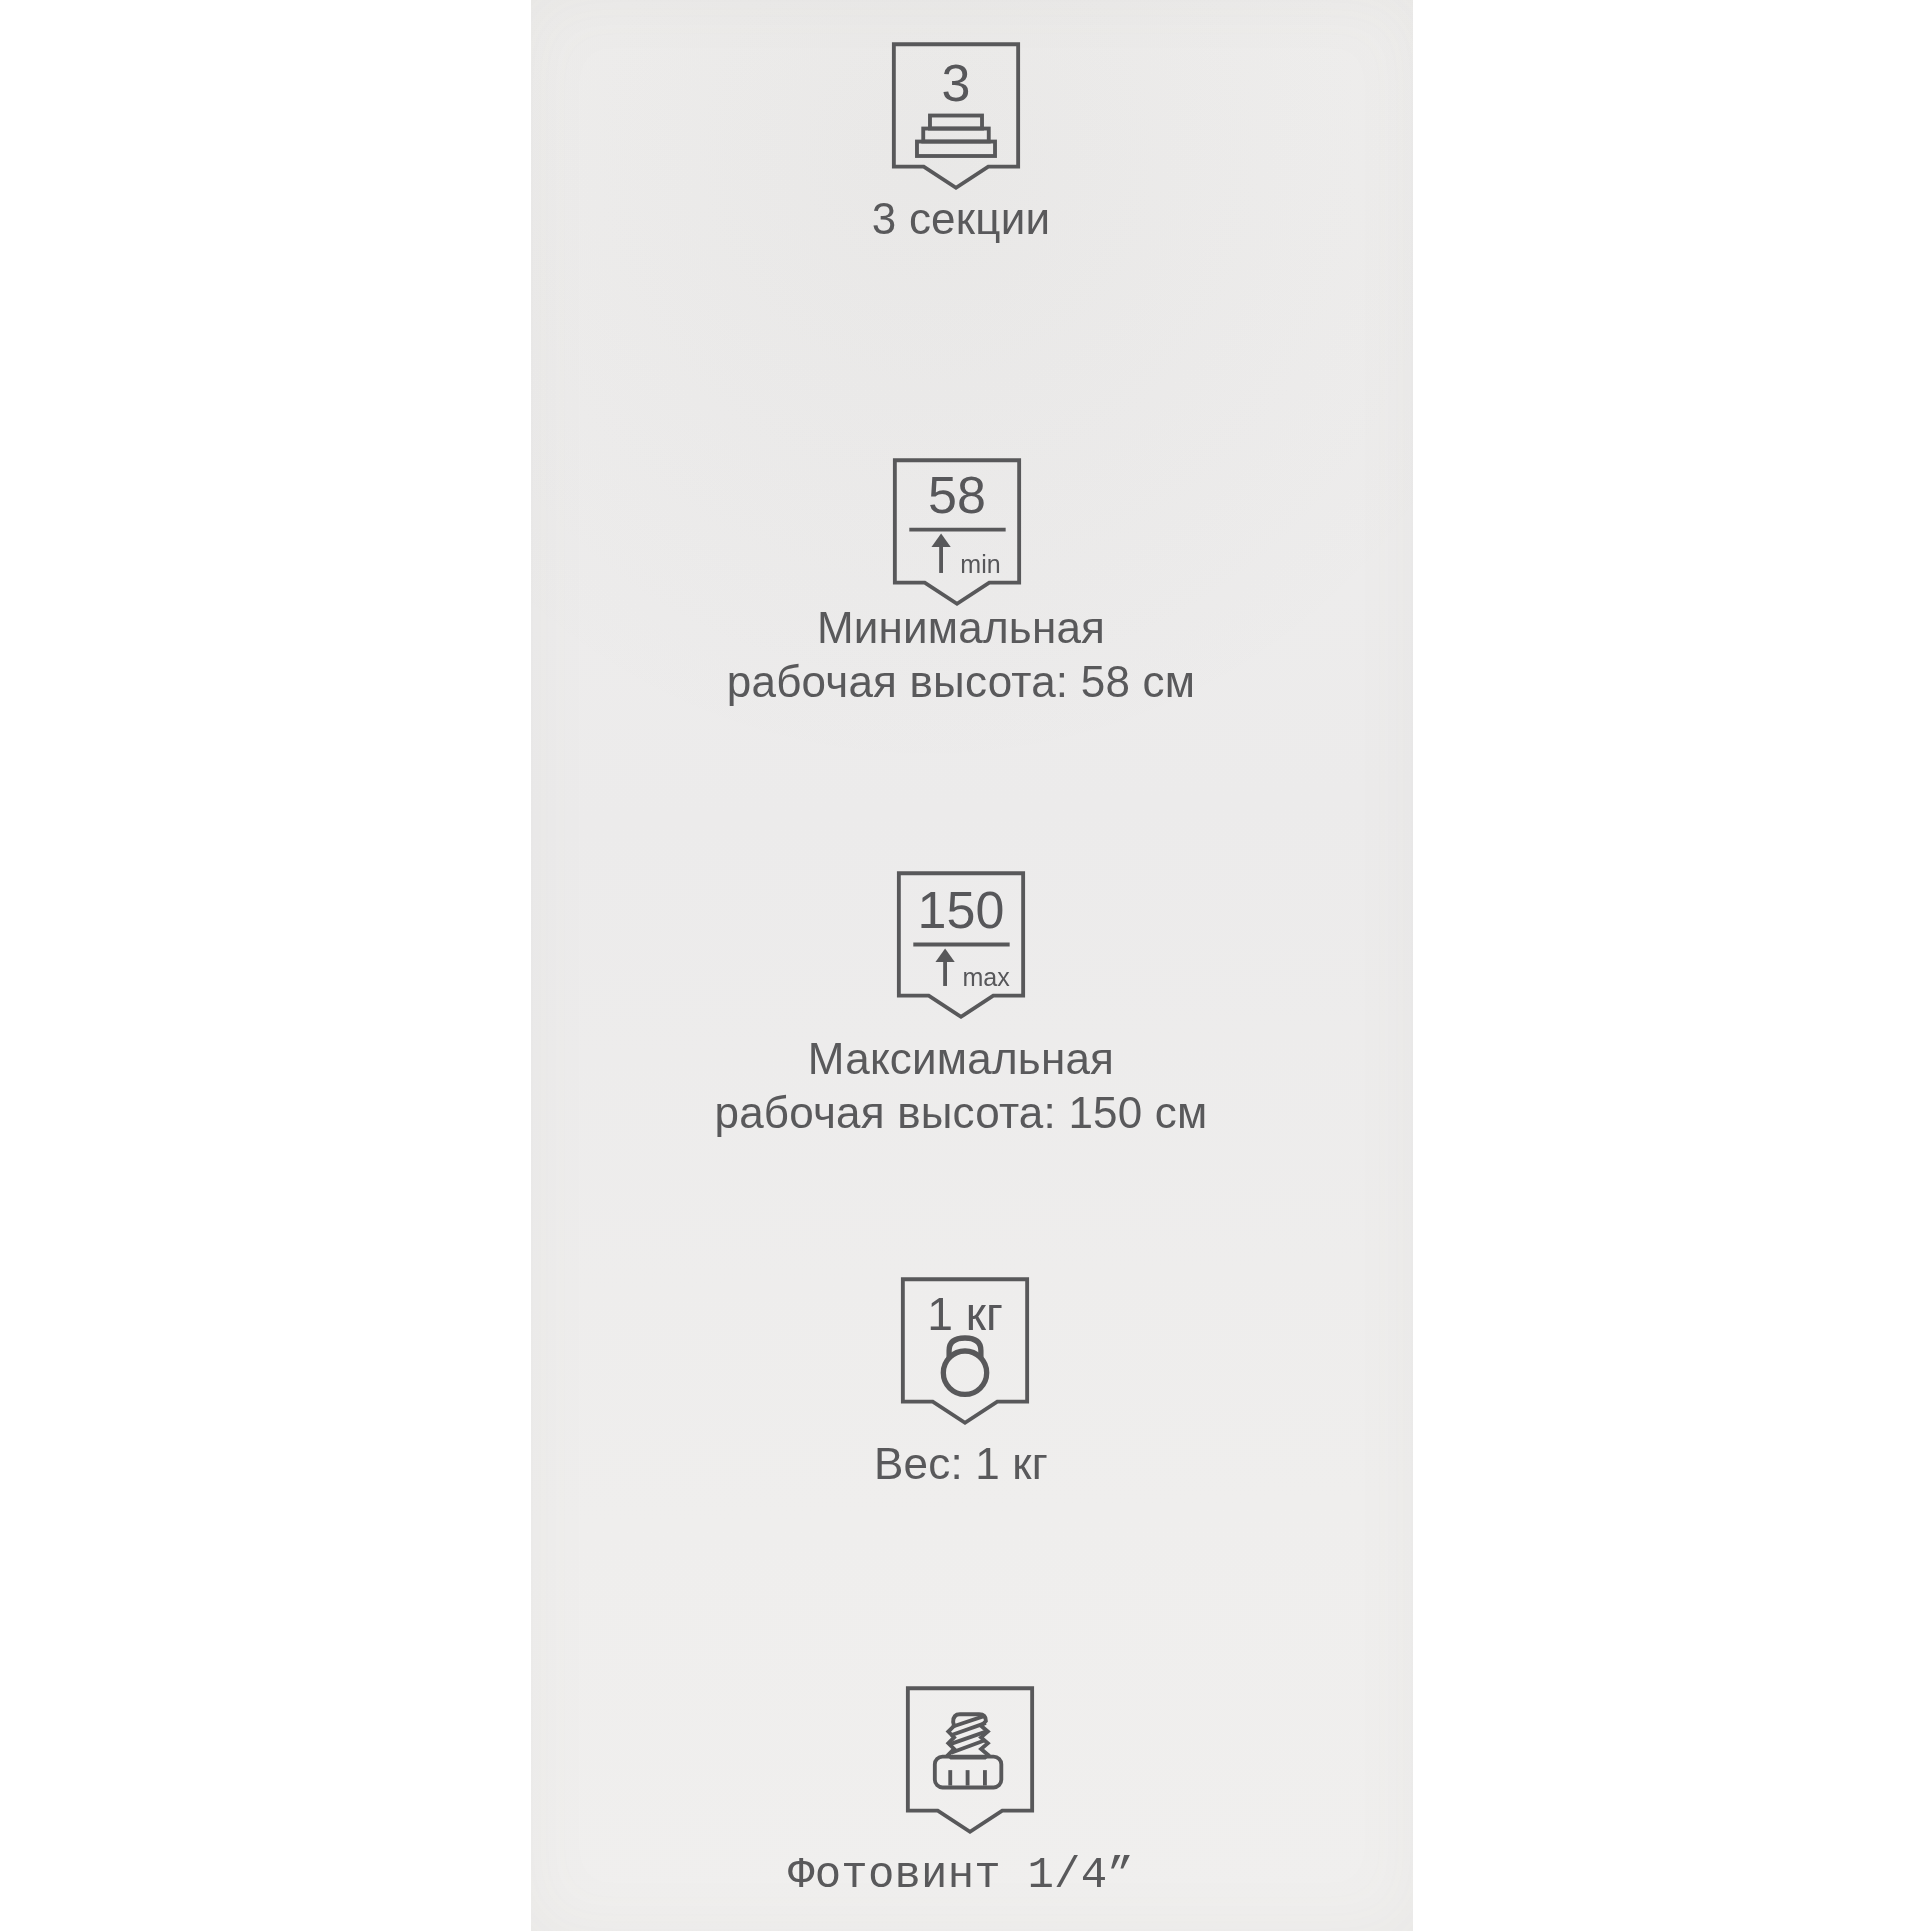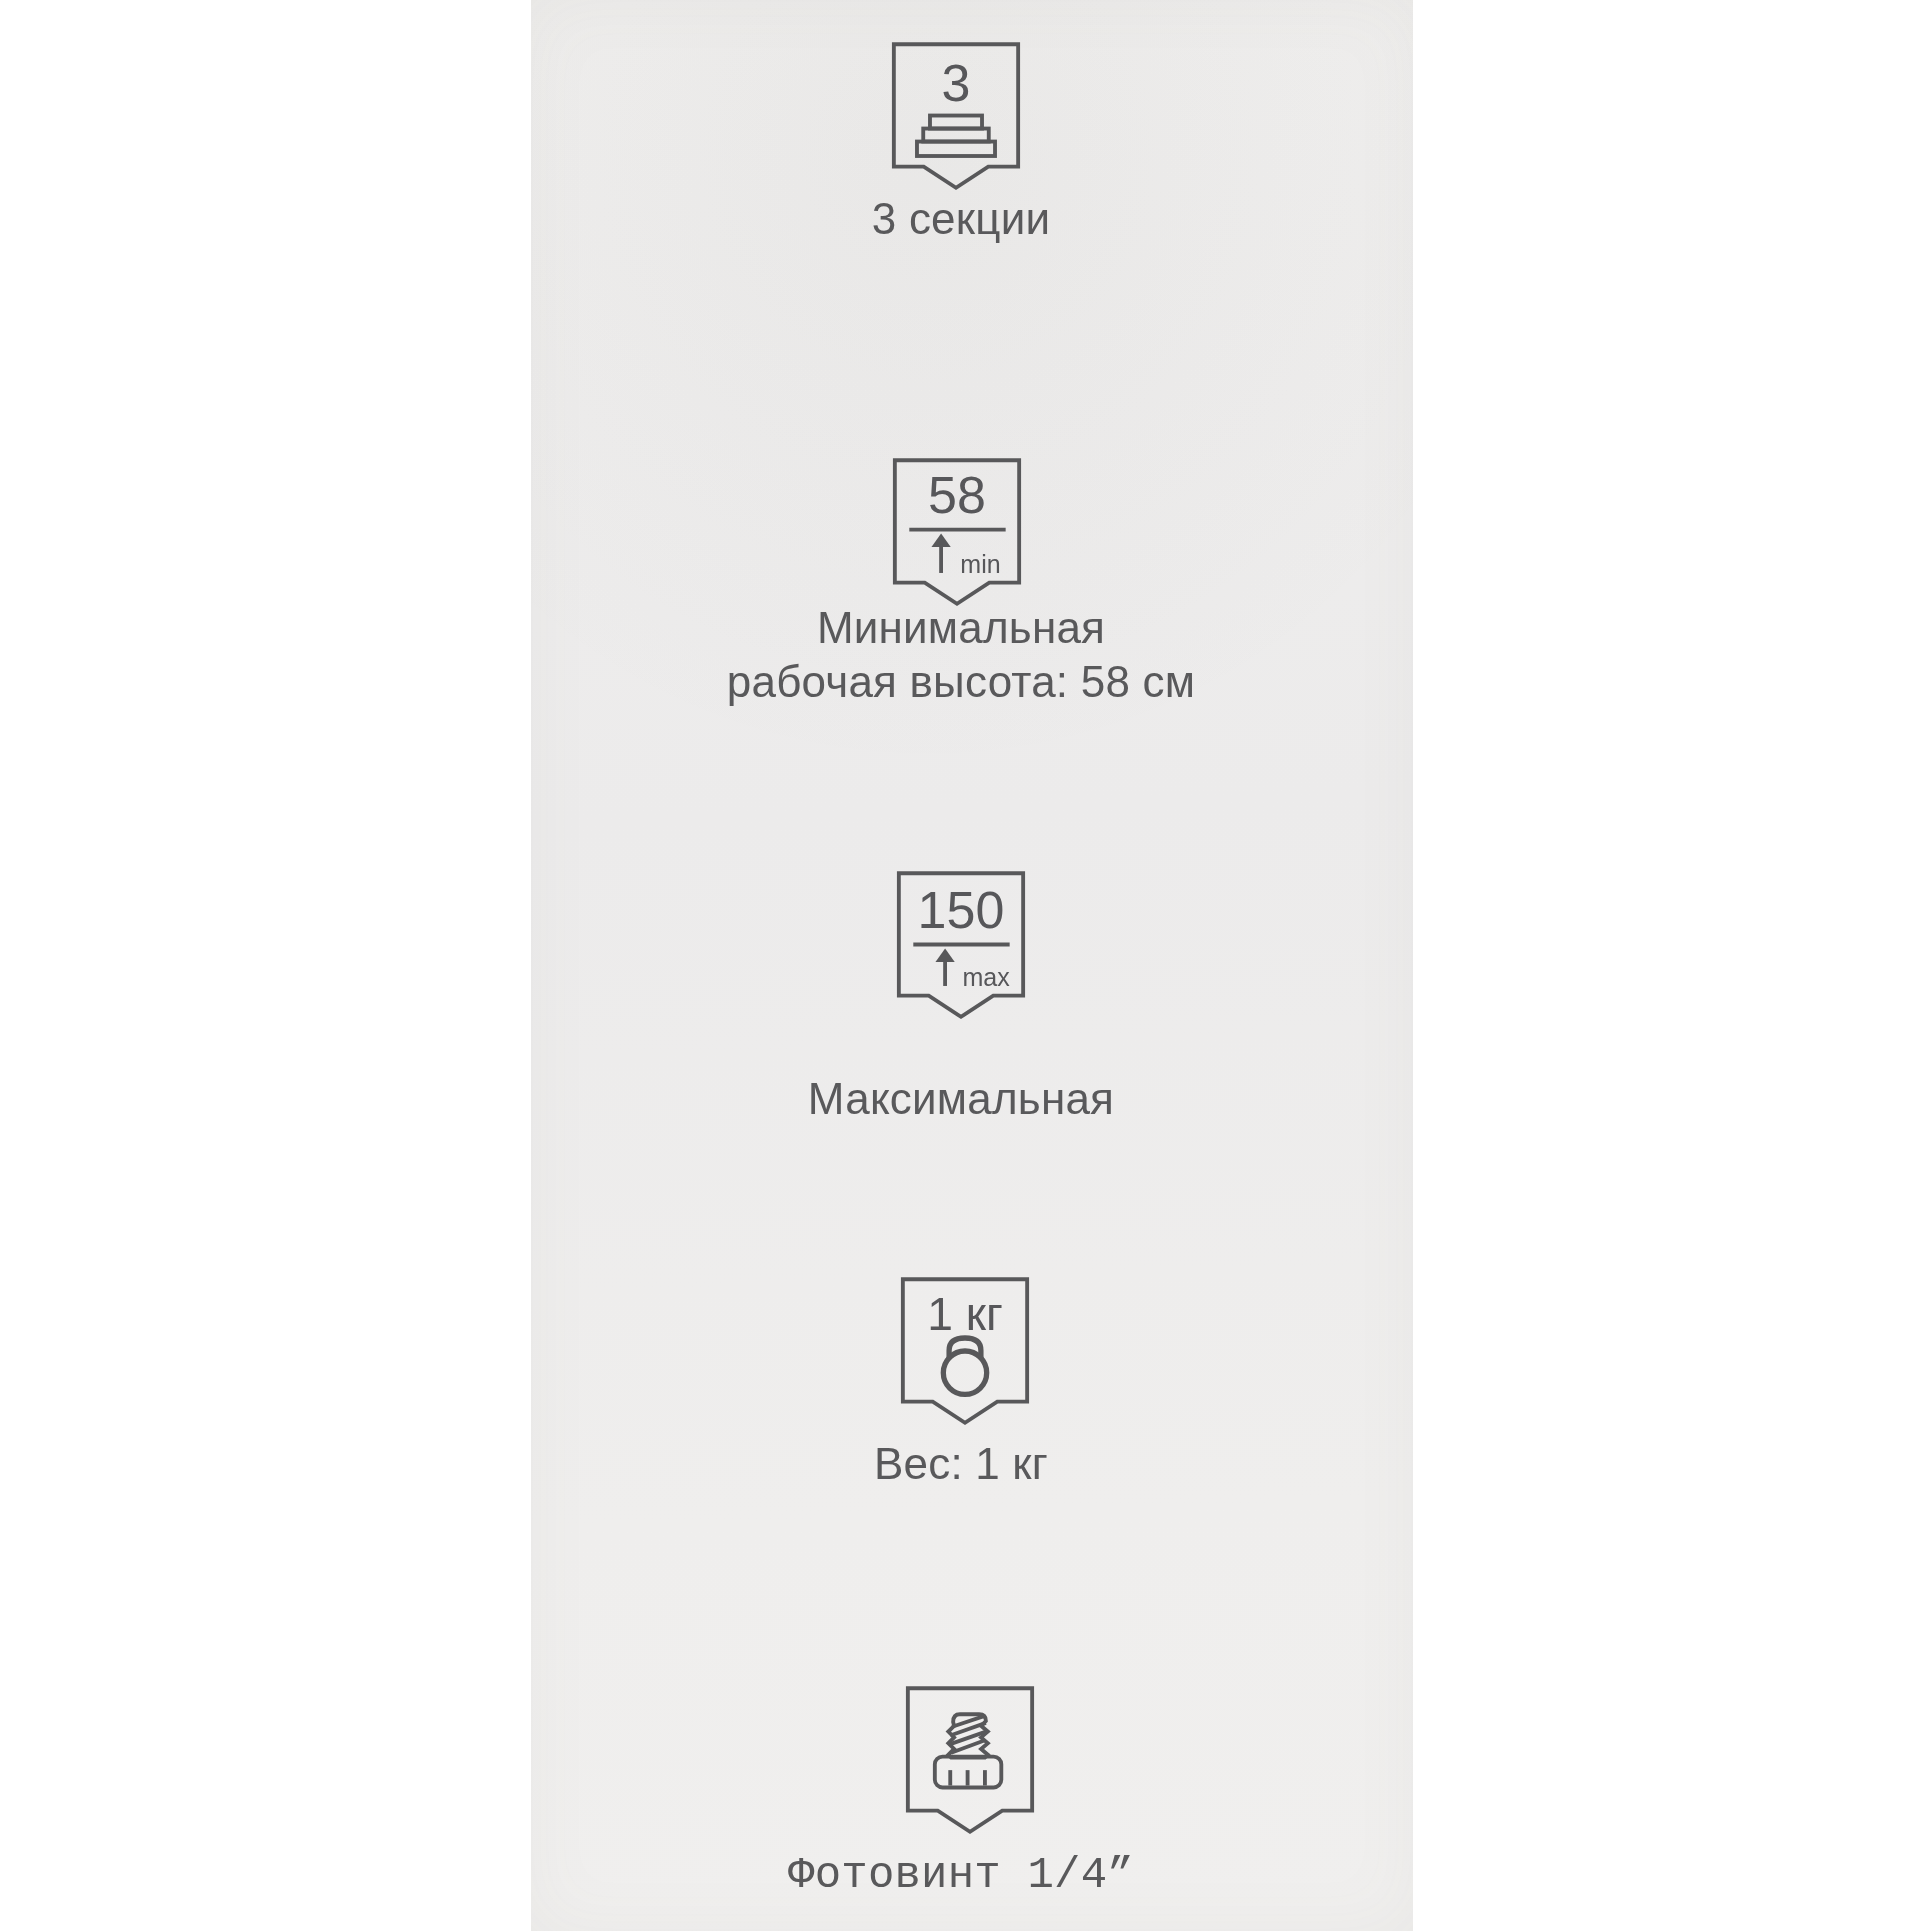--- a/index.html
+++ b/index.html
@@ -107,22 +107,23 @@
 
 <div class="caption" style="top:192px;">
   <div>3 секции</div>
 </div>
 
 <div class="caption" style="top:601px;">
   <div>Минимальная</div>
   <div>рабочая высота: 58 см</div>
 </div>
 
-<div class="caption" style="top:1072px;">
+<div class="caption" style="top:1032px;">
   <div>Максимальная</div>
+  <div>рабочая высота: 150 см</div>
 </div>
 
 <div class="caption" style="top:1437px;">
   <div>Вес: 1 кг</div>
 </div>
 
 <div class="caption" style="top:1848px;font-family:Liberation Mono, monospace;">
   <div>Фотовинт 1/4”</div>
 </div>
 

